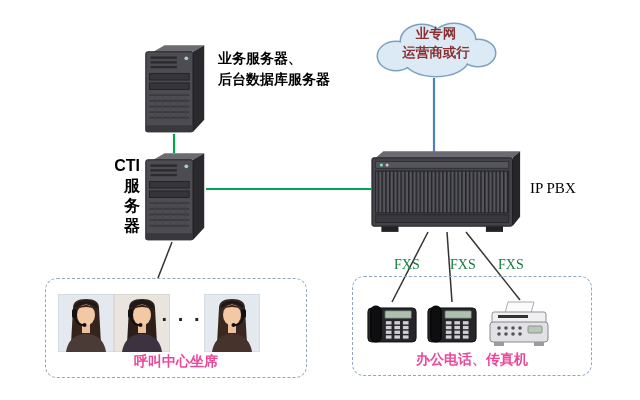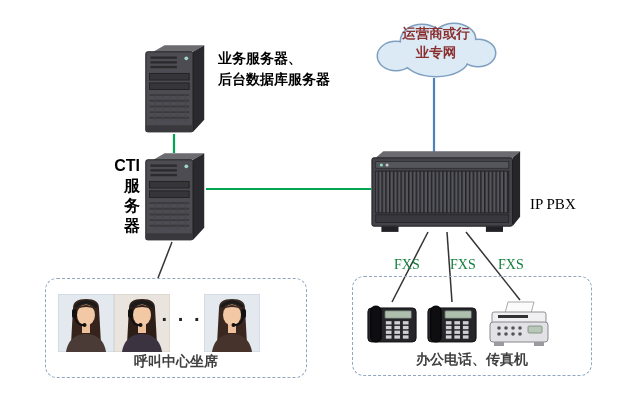--- a/index.html
+++ b/index.html
@@ -18,21 +18,21 @@
   }
   .cti-label{
     position:absolute;left:98px;top:156px;width:42px;text-align:right;
     font-weight:bold;font-size:16px;line-height:20px;color:#000;
   }
   .dashed-box{
     position:absolute;border:1.6px dashed #8fa8c0;border-radius:12px;background:transparent;
   }
   .box-caption{
     position:absolute;left:0;bottom:6px;width:100%;text-align:center;
-    font-weight:bold;font-size:14px;color:#404040;
+    font-weight:bold;font-size:14px;color:#ec4899;
   }
   .dots{
     position:absolute;left:158px;top:308px;width:48px;text-align:center;
     font-weight:bold;font-size:20px;color:#222;letter-spacing:2px;
   }
   .fxs{
     position:absolute;font-family:"Liberation Serif","DejaVu Serif",serif;
     font-size:14px;color:#15803d;
   }
 </style>
@@ -61,22 +61,22 @@
     </g>
     <g fill="#dbeaf5" stroke="none">
       <ellipse cx="28" cy="48" rx="18" ry="14"></ellipse>
       <ellipse cx="54" cy="33" rx="21" ry="16"></ellipse>
       <ellipse cx="86" cy="31" rx="21" ry="15"></ellipse>
       <ellipse cx="110" cy="45" rx="17" ry="13"></ellipse>
       <ellipse cx="68" cy="51" rx="32" ry="17"></ellipse>
     </g>
   </svg>
   <div class="cloud-text">
+    <div>业专网</div>
     <div>运营商或行</div>
-    <div>业专网</div>
   </div>
 
   <svg class="abs" style="left:142px;top:44px;" width="66" height="90" viewBox="0 0 70 95">
     <polygon points="12,8 24,1 66,1 54,8" fill="#6b6b70"></polygon>
     <polygon points="54,8 66,1 66,80 54,93" fill="#2a2a2e"></polygon>
     <rect x="4" y="8" width="50" height="85" rx="2" fill="#4c4c52" stroke="#1c1c1e"></rect>
     <rect x="9" y="13" width="28" height="2.5" fill="#2b2b2e"></rect>
     <rect x="9" y="18" width="28" height="2.5" fill="#2b2b2e"></rect>
     <rect x="9" y="23" width="28" height="2.5" fill="#2b2b2e"></rect>
     <circle cx="47" cy="15" r="2" fill="#9fd4c8"></circle>
@@ -123,21 +123,21 @@
     <polygon points="150,8 158,1 158,70 150,80" fill="#26262a"></polygon>
     <rect x="2" y="8" width="148" height="72" rx="2" fill="#434349" stroke="#1a1a1c"></rect>
     <rect x="6" y="12" width="140" height="7" fill="#55555c" stroke="#2a2a2e" stroke-width="0.8"></rect>
     <circle cx="12" cy="15.5" r="1.6" fill="#8fe0c0"></circle>
     <circle cx="18" cy="15.5" r="1.6" fill="#c8c8cc"></circle>
     <rect x="6" y="22" width="140" height="44" fill="url(#slats)" stroke="#222226"></rect>
     <rect x="6" y="68" width="140" height="8" fill="#38383e" stroke="#222226" stroke-width="0.8"></rect>
     <rect x="12" y="80" width="18" height="6" fill="#222226"></rect>
     <rect x="122" y="80" width="18" height="6" fill="#222226"></rect>
   </svg>
-  <div class="label serif-label" style="left:530px;top:196px;">IP PBX</div>
+  <div class="label serif-label" style="left:530px;top:180px;">IP PBX</div>
 
   <div class="fxs" style="left:394px;top:257px;">FXS</div>
   <div class="fxs" style="left:450px;top:257px;">FXS</div>
   <div class="fxs" style="left:498px;top:257px;">FXS</div>
 
   <div class="dashed-box" style="left:45px;top:278px;width:260px;height:98px;">
     <div class="box-caption">呼叫中心坐席</div>
   </div>
 
   <svg class="abs" style="left:58px;top:294px;" width="56" height="58" viewBox="0 0 56 58">

